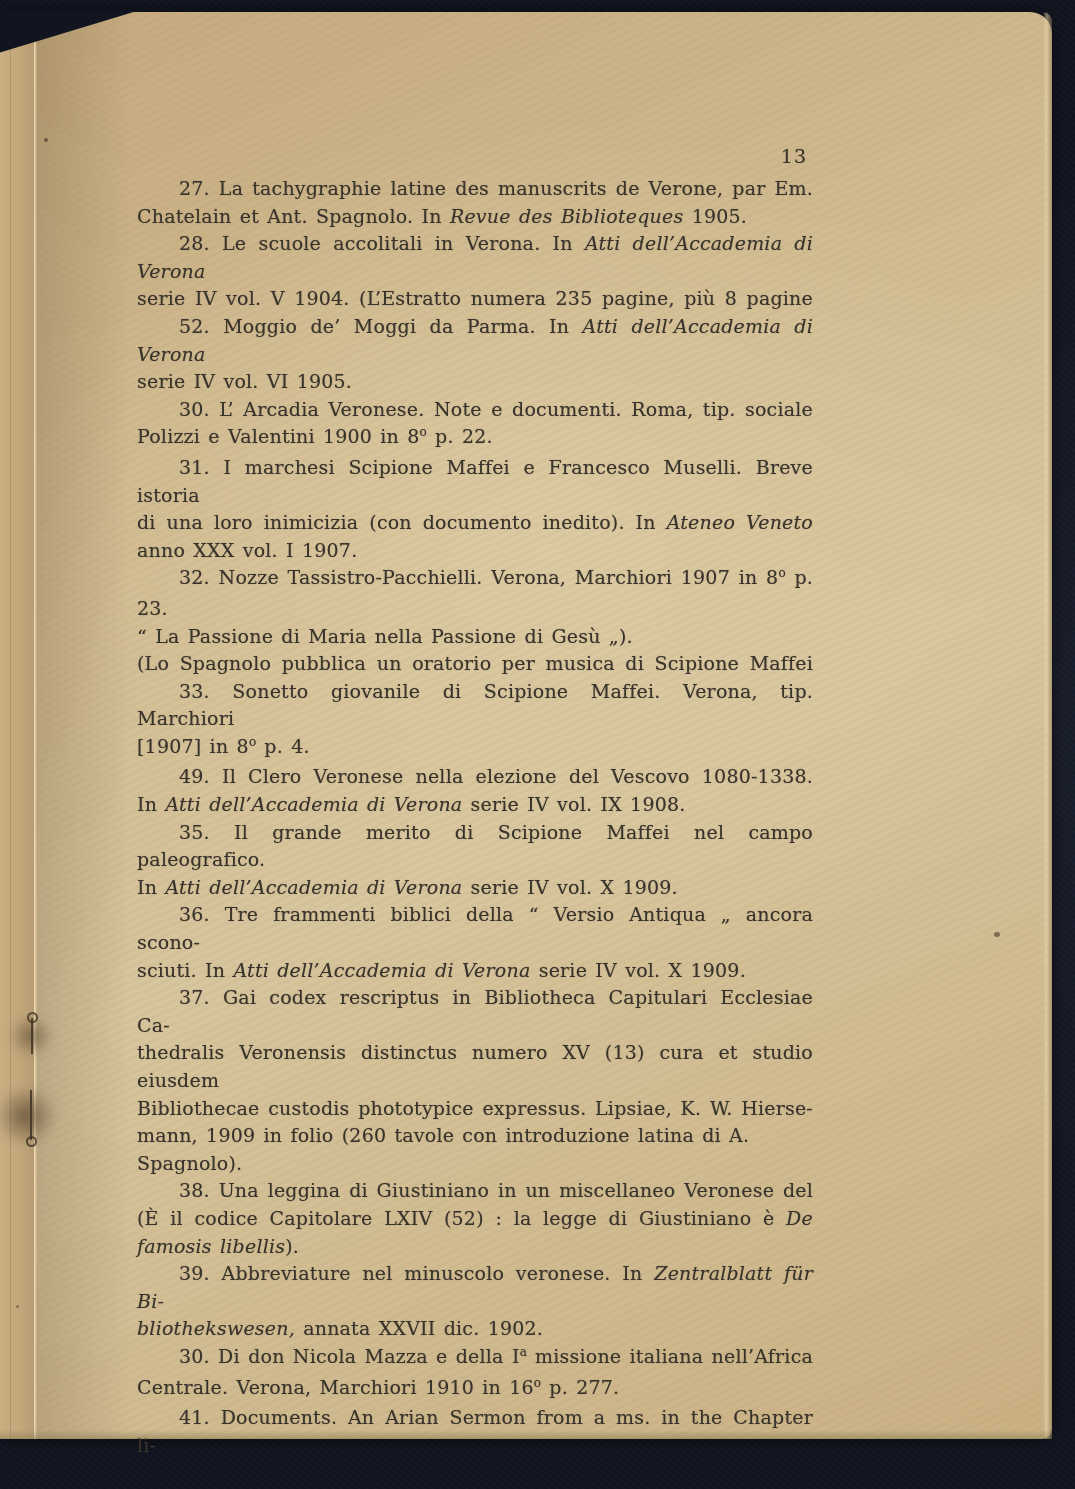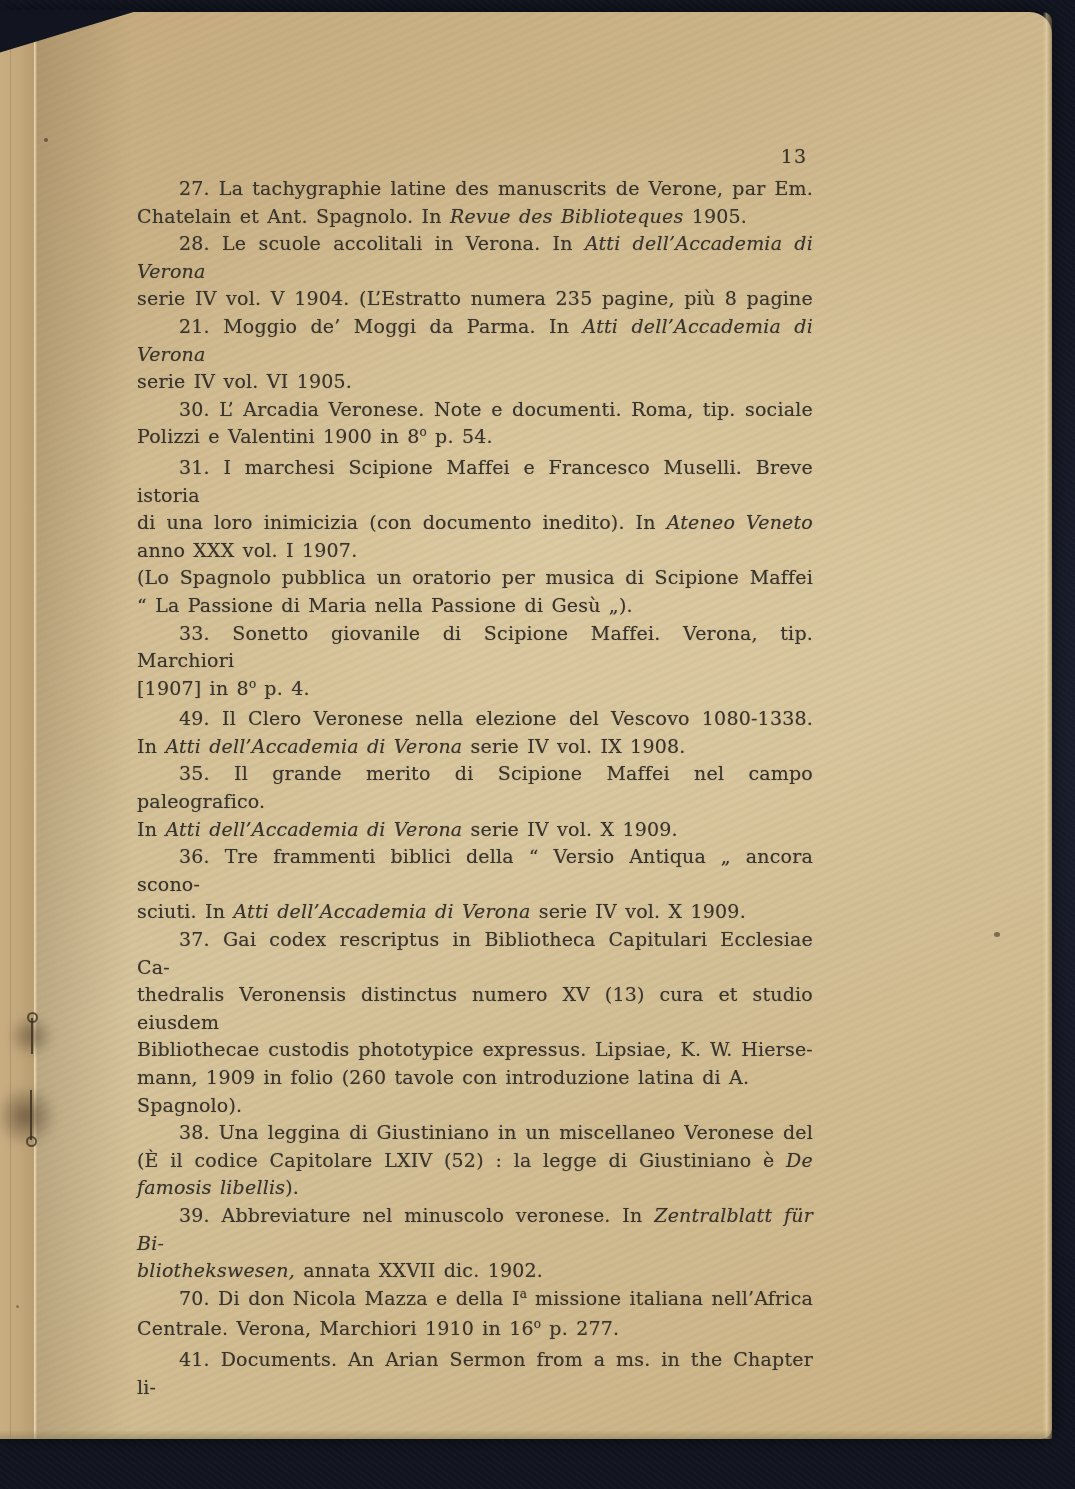--- a/index.html
+++ b/index.html
@@ -107,47 +107,48 @@
     <div class="speck p1"></div>
     <div class="speck p2"></div>
     <div class="speck p3"></div>
 
     <div class="page-number">13</div>
     <div class="text-block">
         <div class="line indent just"><span class="seg r">27. La tachygraphie latine des manuscrits de Verone, par Em.</span></div>
         <div class="line"><span class="seg r">Chatelain et Ant. Spagnolo. In </span><span class="seg i">Revue des Biblioteques</span><span class="seg r"> 1905.</span></div>
         <div class="line indent just"><span class="seg r">28. Le scuole accolitali in Verona. In </span><span class="seg i">Atti dell’Accademia di Verona</span></div>
         <div class="line just"><span class="seg r">serie IV vol. V 1904. (L’Estratto numera 235 pagine, più 8 pagine</span></div>
-        <div class="line indent just"><span class="seg r">21. Moggio de’ Moggi da Parma. In </span><span class="seg i">Atti dell’Accademia di Verona</span></div>
+        <div class="line indent just"><span class="seg r">52. Moggio de’ Moggi da Parma. In </span><span class="seg i">Atti dell’Accademia di Verona</span></div>
         <div class="line"><span class="seg r">serie IV vol. VI 1905.</span></div>
         <div class="line indent just"><span class="seg r">30. L’ Arcadia Veronese. Note e documenti. Roma, tip. sociale</span></div>
-        <div class="line"><span class="seg r">Polizzi e Valentini 1900 in 8</span><span class="seg sup">o</span><span class="seg r"> p. 54.</span></div>
+        <div class="line"><span class="seg r">Polizzi e Valentini 1900 in 8</span><span class="seg sup">o</span><span class="seg r"> p. 22.</span></div>
         <div class="line indent just"><span class="seg r">31. I marchesi Scipione Maffei e Francesco Muselli. Breve istoria</span></div>
         <div class="line just"><span class="seg r">di una loro inimicizia (con documento inedito). In </span><span class="seg i">Ateneo Veneto</span></div>
         <div class="line"><span class="seg r">anno XXX vol. I 1907.</span></div>
+        <div class="line indent just"><span class="seg r">32. Nozze Tassistro-Pacchielli. Verona, Marchiori 1907 in 8</span><span class="seg sup">o</span><span class="seg r"> p. 23.</span></div>
+        <div class="line"><span class="seg r">“ La Passione di Maria nella Passione di Gesù „).</span></div>
         <div class="line just"><span class="seg r">(Lo Spagnolo pubblica un oratorio per musica di Scipione Maffei</span></div>
-        <div class="line"><span class="seg r">“ La Passione di Maria nella Passione di Gesù „).</span></div>
         <div class="line indent just"><span class="seg r">33. Sonetto giovanile di Scipione Maffei. Verona, tip. Marchiori</span></div>
         <div class="line"><span class="seg r">[1907] in 8</span><span class="seg sup">o</span><span class="seg r"> p. 4.</span></div>
         <div class="line indent just"><span class="seg r">49. Il Clero Veronese nella elezione del Vescovo 1080-1338.</span></div>
         <div class="line"><span class="seg r">In </span><span class="seg i">Atti dell’Accademia di Verona</span><span class="seg r"> serie IV vol. IX 1908.</span></div>
         <div class="line indent just"><span class="seg r">35. Il grande merito di Scipione Maffei nel campo paleografico.</span></div>
         <div class="line"><span class="seg r">In </span><span class="seg i">Atti dell’Accademia di Verona</span><span class="seg r"> serie IV vol. X 1909.</span></div>
         <div class="line indent just"><span class="seg r">36. Tre frammenti biblici della “ Versio Antiqua „ ancora scono-</span></div>
         <div class="line"><span class="seg r">sciuti. In </span><span class="seg i">Atti dell’Accademia di Verona</span><span class="seg r"> serie IV vol. X 1909.</span></div>
         <div class="line indent just"><span class="seg r">37. Gai codex rescriptus in Bibliotheca Capitulari Ecclesiae Ca-</span></div>
         <div class="line just"><span class="seg r">thedralis Veronensis distinctus numero XV (13) cura et studio eiusdem</span></div>
         <div class="line just"><span class="seg r">Bibliothecae custodis phototypice expressus. Lipsiae, K. W. Hierse-</span></div>
         <div class="line"><span class="seg r">mann, 1909 in folio (260 tavole con introduzione latina di A. Spagnolo).</span></div>
         <div class="line indent just"><span class="seg r">38. Una leggina di Giustiniano in un miscellaneo Veronese del</span></div>
         <div class="line just"><span class="seg r">(È il codice Capitolare LXIV (52) : la legge di Giustiniano è </span><span class="seg i">De</span></div>
         <div class="line"><span class="seg i">famosis libellis</span><span class="seg r">).</span></div>
         <div class="line indent just"><span class="seg r">39. Abbreviature nel minuscolo veronese. In </span><span class="seg i">Zentralblatt für Bi-</span></div>
         <div class="line"><span class="seg i">bliothekswesen,</span><span class="seg r"> annata XXVII dic. 1902.</span></div>
-        <div class="line indent just"><span class="seg r">70. Di don Nicola Mazza e della I</span><span class="seg sup">a</span><span class="seg r"> missione italiana nell’Africa</span></div>
+        <div class="line indent just"><span class="seg r">30. Di don Nicola Mazza e della I</span><span class="seg sup">a</span><span class="seg r"> missione italiana nell’Africa</span></div>
         <div class="line"><span class="seg r">Centrale. Verona, Marchiori 1910 in 16</span><span class="seg sup">o</span><span class="seg r"> p. 277.</span></div>
         <div class="line indent just"><span class="seg r">41. Documents. An Arian Sermon from a ms. in the Chapter li-</span></div>
       </div>
 
     <div class="right-edge"></div>
     <div class="bottom-edge"></div>
   </div>
   <div class="corner-wedge"></div>
 </div>
 

